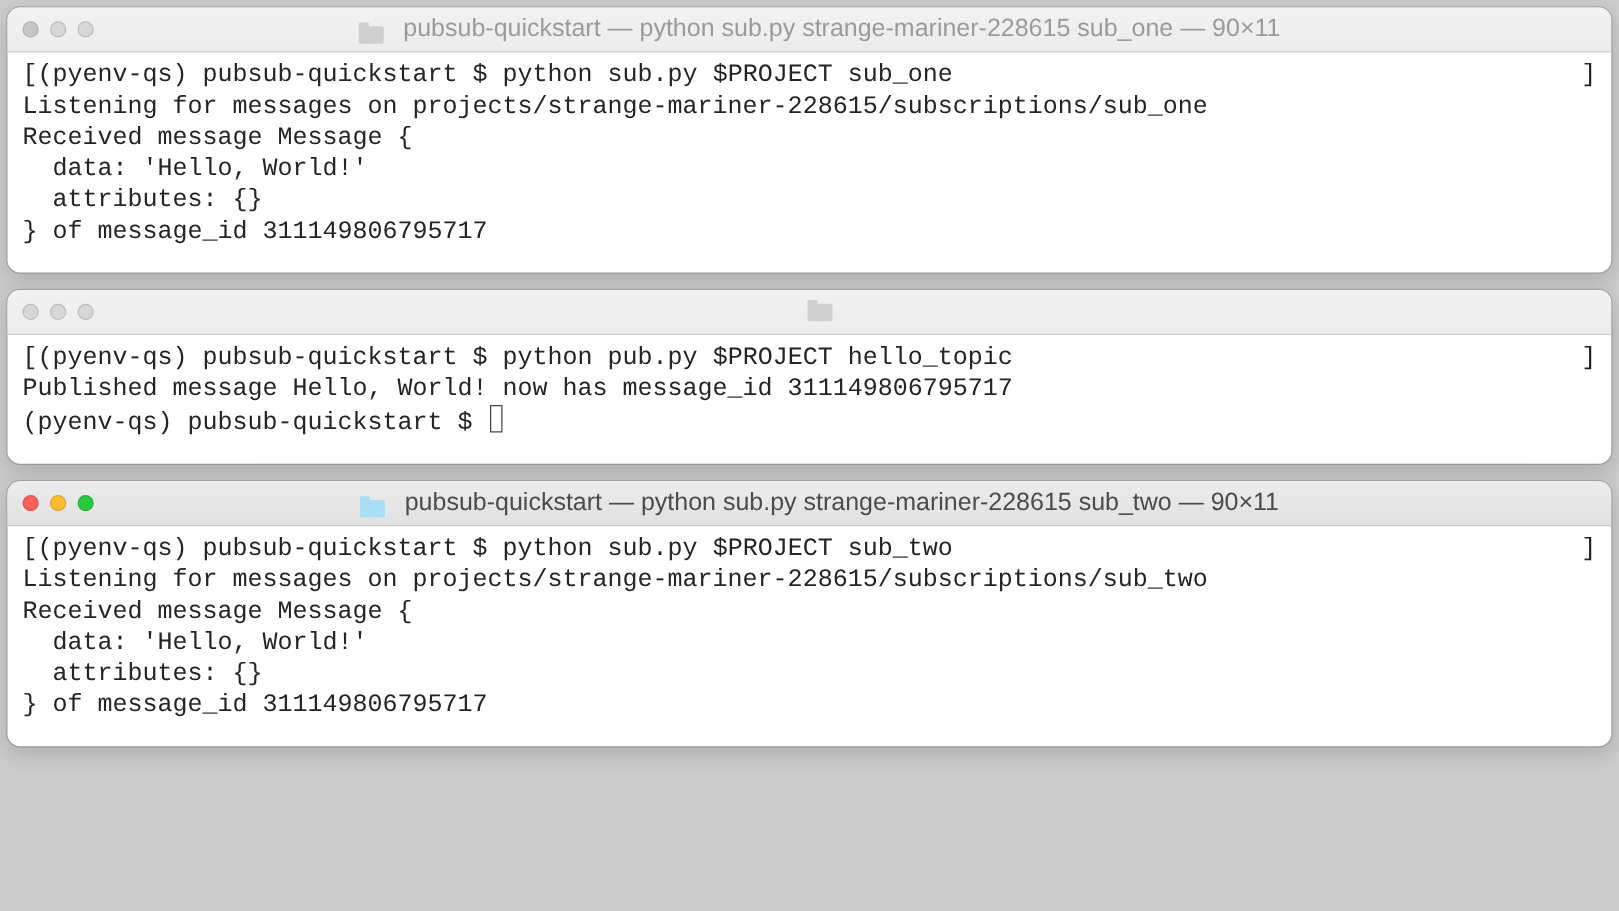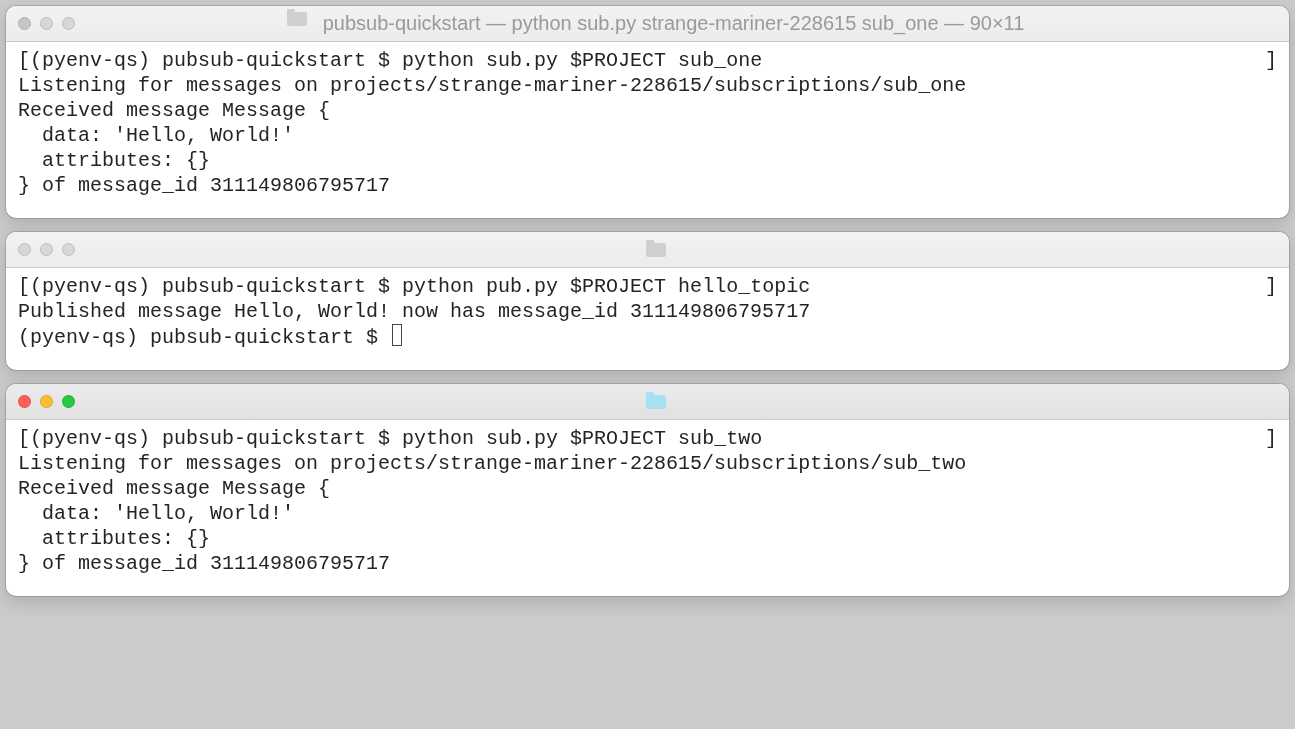--- a/index.html
+++ b/index.html
@@ -29,21 +29,21 @@
   .titlebar.inactive { background: linear-gradient(#f2f2f2, #ececec); }
   .traffic-lights { display: flex; gap: 9px; flex: 0 0 auto; }
   .light { width: 13px; height: 13px; border-radius: 50%; border: 0.5px solid rgba(0,0,0,0.12); }
   .light.red    { background: #ff5f57; }
   .light.yellow { background: #febc2e; }
   .light.green  { background: #28c840; }
   .light.dim    { background: #d7d7d7; border-color: #bcbcbc; }
   .light.dim-dark { background: #c6c6c6; border-color: #b0b0b0; }
   .title-wrap {
     position: absolute; left: 16px; right: 0;
-    display: flex; justify-content: center; align-items: flex-start;
+    display: flex; justify-content: center; align-items: flex-end;
     pointer-events: none;
     gap: 16px;
   }
   .title-text {
     font-size: 20px;
     color: #4b4b4b;
     font-weight: 400;
     white-space: nowrap;
   }
   .titlebar.inactive .title-text { color: #9a9a9a; }
@@ -106,17 +106,18 @@
     </div>
     <div class="window">
       <div class="titlebar">
         <div class="traffic-lights">
           <span class="light red"></span>
           <span class="light yellow"></span>
           <span class="light green"></span>
         </div>
         <div class="title-wrap">
           <span class="folder-icon folder-blue"></span>
+          <span class="title-text">pubsub-quickstart — python sub.py strange-mariner-228615 sub_two — 90×11</span>
         </div>
       </div>
       <div class="term-body"><div class="row"><span class="lb">[</span><span class="content">(pyenv-qs) pubsub-quickstart $ python sub.py $PROJECT sub_two</span><span class="rb">]</span></div><div class="row"><span class="content">Listening for messages on projects/strange-mariner-228615/subscriptions/sub_two</span></div><div class="row"><span class="content">Received message Message {</span></div><div class="row"><span class="content">  data: 'Hello, World!'</span></div><div class="row"><span class="content">  attributes: {}</span></div><div class="row"><span class="content">} of message_id 311149806795717</span></div></div>
     </div>
   </div>
 
 </body></html>

